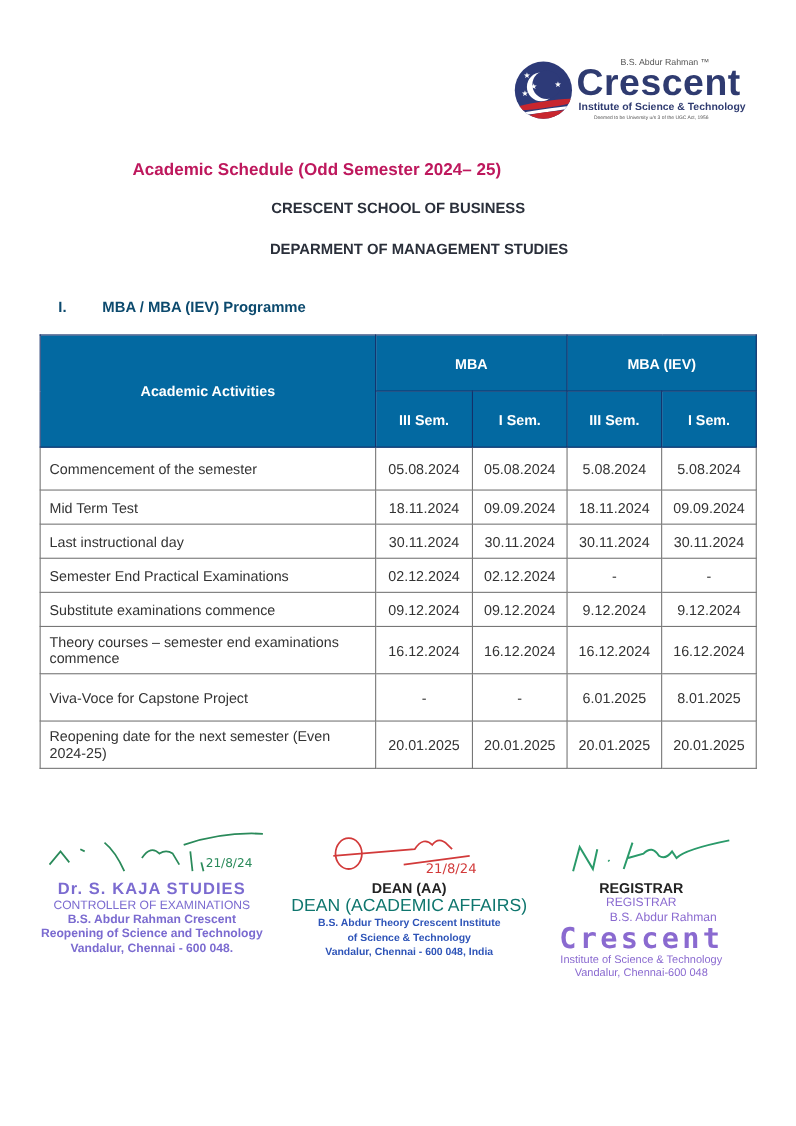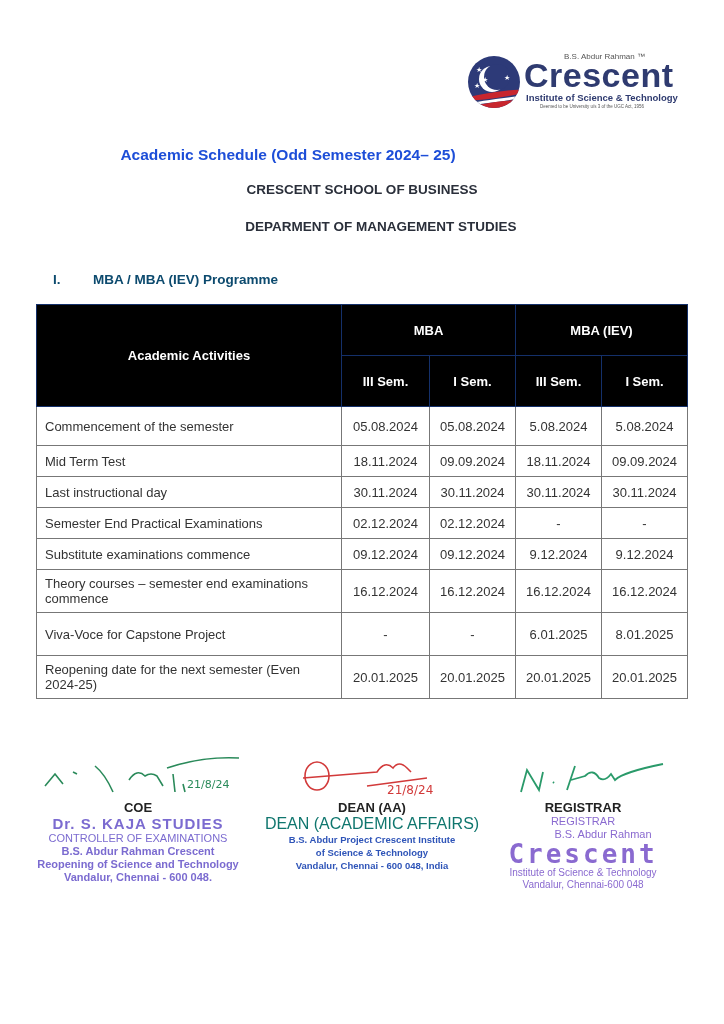--- a/index.html
+++ b/index.html
@@ -13,29 +13,29 @@
     .logo-emblem .stripe { position: absolute; left: -4px; width: 64px; height: 6px; border-radius: 50%; }
     .logo-emblem .s1 { top: 36px; background: #c8262e; transform: rotate(-8deg); }
     .logo-emblem .s2 { top: 43px; background: #ffffff; transform: rotate(-8deg); height: 3px; }
     .logo-emblem .s3 { top: 46px; background: #c8262e; transform: rotate(-8deg); height: 8px; }
     .logo-top { position: absolute; left: 98px; top: 0; font-size: 8px; color: #555; white-space: nowrap; }
     .logo-name { position: absolute; left: 58px; top: 4px; font-size: 34px; font-weight: bold; color: #2f3b70; letter-spacing: 0.5px; line-height: 38px; }
     .logo-sub { position: absolute; left: 60px; top: 40px; font-size: 9.5px; font-weight: bold; color: #2f3b70; white-space: nowrap; }
     .logo-tag { position: absolute; left: 74px; top: 52px; font-size: 4.5px; color: #555; white-space: nowrap; }
 
     
-    .title { position: absolute; left: 0; width: 576px; top: 146px; text-align: center; color: #1d4ed8; font-weight: bold; font-size: 15.5px; }
+    .title { position: absolute; left: 0; width: 576px; top: 146px; text-align: center; color: #be185d; font-weight: bold; font-size: 15.5px; }
     .school { position: absolute; left: 0; width: 724px; top: 182px; text-align: center; color: #2a2f3a; font-weight: bold; font-size: 13.5px; }
     .dept { position: absolute; left: 0; width: 724px; top: 219px; text-align: center; color: #2a2f3a; font-weight: bold; font-size: 13.5px; padding-left: 19px; }
     .section { position: absolute; left: 53px; top: 272px; color: #0c4a6e; font-weight: bold; font-size: 13.5px; }
     .section .num { display: inline-block; width: 40px; }
 
     
     table.sched { position: absolute; left: 36px; top: 304px; width: 651px; border-collapse: collapse; table-layout: fixed; }
-    table.sched th { background: #000000; color: #fff; font-weight: bold; font-size: 13px; border: 1px solid #14306a; }
+    table.sched th { background: #0369a1; color: #fff; font-weight: bold; font-size: 13px; border: 1px solid #14306a; }
     table.sched td { border: 1px solid #777; font-size: 13px; color: #333; height: 28px; }
     table.sched td.act { padding: 0 8px; text-align: left; line-height: 15px; }
     table.sched td.val { text-align: center; }
     .hdr-top th { height: 48px; }
     .hdr-sub th { height: 48px; }
     tr.tall td { height: 40px; }
     tr.first td { height: 36px; }
 
     
     .sig { position: absolute; text-align: center; }
@@ -159,37 +159,36 @@
       <td class="val">20.01.2025</td>
     </tr>
   </tbody>
 </table>
 
 <div class="sig coe">
   <svg class="sig-scribble" width="210" height="48">
     <path d="M12 34 L22 22 L30 32 M40 20 L44 22 M62 14 Q72 22 80 40 M96 28 Q104 16 112 24 Q118 20 124 24 L130 34 M134 16 Q170 4 206 6 M140 22 L142 40 M150 32 L152 40" stroke="#2a8a5a" stroke-width="1.6" fill="none"></path>
     <text x="154" y="36" font-size="11" fill="#2a8a5a" font-family="DejaVu Sans, sans-serif">21/8/24</text>
   </svg>
-  <div class="sig-role">COE</div>
   <div class="stamp-name">Dr. S. KAJA STUDIES</div>
   <div class="stamp-line">CONTROLLER OF EXAMINATIONS</div>
   <div class="stamp-bold">B.S. Abdur Rahman Crescent</div>
   <div class="stamp-bold">Reopening of Science and Technology</div>
   <div class="stamp-bold">Vandalur, Chennai - 600 048.</div>
 </div>
 
 <div class="sig dean">
   <svg class="sig-scribble" width="210" height="48">
     <ellipse cx="50" cy="24" rx="12" ry="14" stroke="#d23a3a" stroke-width="1.6" fill="none"></ellipse>
     <path d="M36 26 L110 20 Q118 8 126 16 Q132 8 140 16 L144 20 M100 34 L160 26" stroke="#d23a3a" stroke-width="1.6" fill="none"></path>
     <text x="120" y="42" font-size="12" fill="#d23a3a" font-family="DejaVu Sans, sans-serif">21/8/24</text>
   </svg>
   <div class="sig-role">DEAN (AA)</div>
   <div class="stamp-title">DEAN (ACADEMIC AFFAIRS)</div>
-  <div class="stamp-line">B.S. Abdur Project Crescent Institute</div>
+  <div class="stamp-line">B.S. Abdur Theory Crescent Institute</div>
   <div class="stamp-line">of Science &amp; Technology</div>
   <div class="stamp-line">Vandalur, Chennai - 600 048, India</div>
 </div>
 
 <div class="sig reg">
   <svg class="sig-scribble" width="200" height="48">
     <path d="M38 40 L44 18 L56 38 L60 20 M70 30 L71 31 M84 38 L92 14 M88 28 L102 24 Q110 16 116 26 Q122 30 128 22 L132 28 Q140 20 180 12" stroke="#2a9a6a" stroke-width="1.8" fill="none"></path>
   </svg>
   <div class="sig-role">REGISTRAR</div>
   <div class="stamp-line">REGISTRAR</div>

